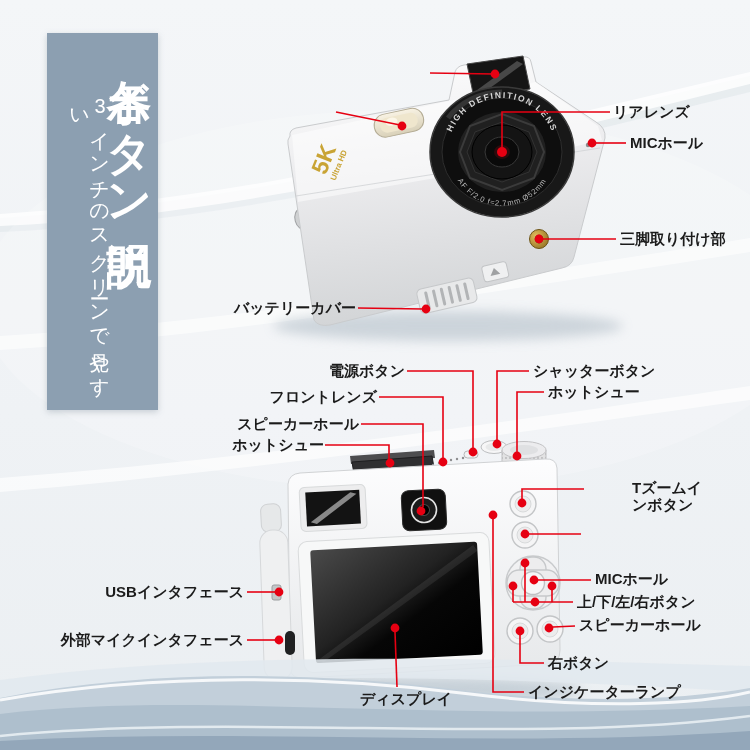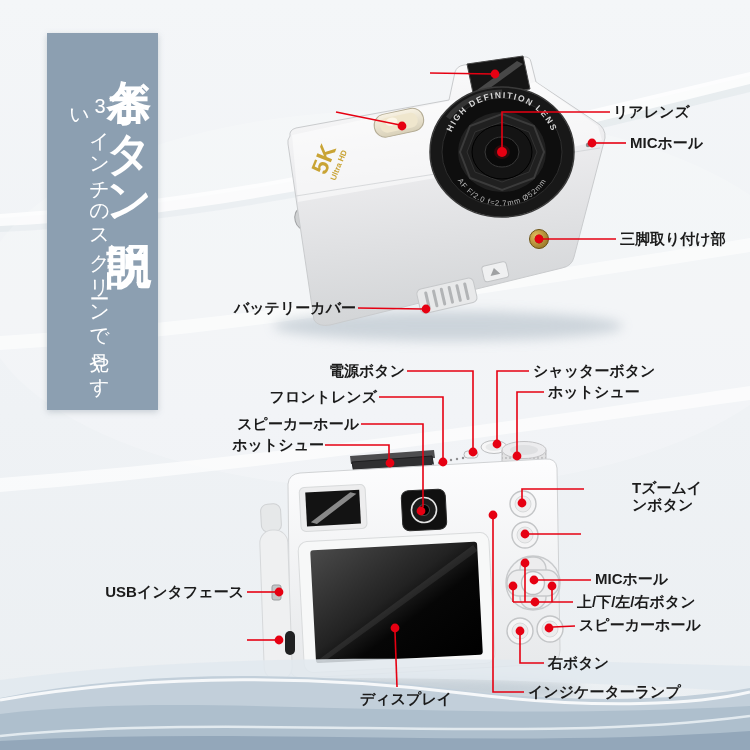--- a/index.html
+++ b/index.html
@@ -294,15 +294,16 @@
   <div class="callout" style="left:548px;top:384px">ホットシュー</div>
   <div class="callout" style="right:391px;top:416px">スピーカーホール</div>
   <div class="callout" style="right:426px;top:437px">ホットシュー</div>
   <div class="callout wrap" style="left:588px;top:479px;width:78px">Tズームインボタン</div>
   <div class="callout" style="left:595px;top:571px">MICホール</div>
   <div class="callout" style="left:577px;top:594px">上/下/左/右ボタン</div>
   <div class="callout" style="left:579px;top:617px">スピーカーホール</div>
   <div class="callout" style="left:548px;top:655px">右ボタン</div>
   <div class="callout" style="right:506px;top:584px">USBインタフェース</div>
   <div class="callout" style="left:528px;top:684px">インジケーターランプ</div>
+  <div class="callout" style="right:506px;top:632px">外部マイクインタフェース</div>
   <div class="callout" style="left:360px;top:691px">ディスプレイ</div>
 
 </div>
 
 </body></html>

